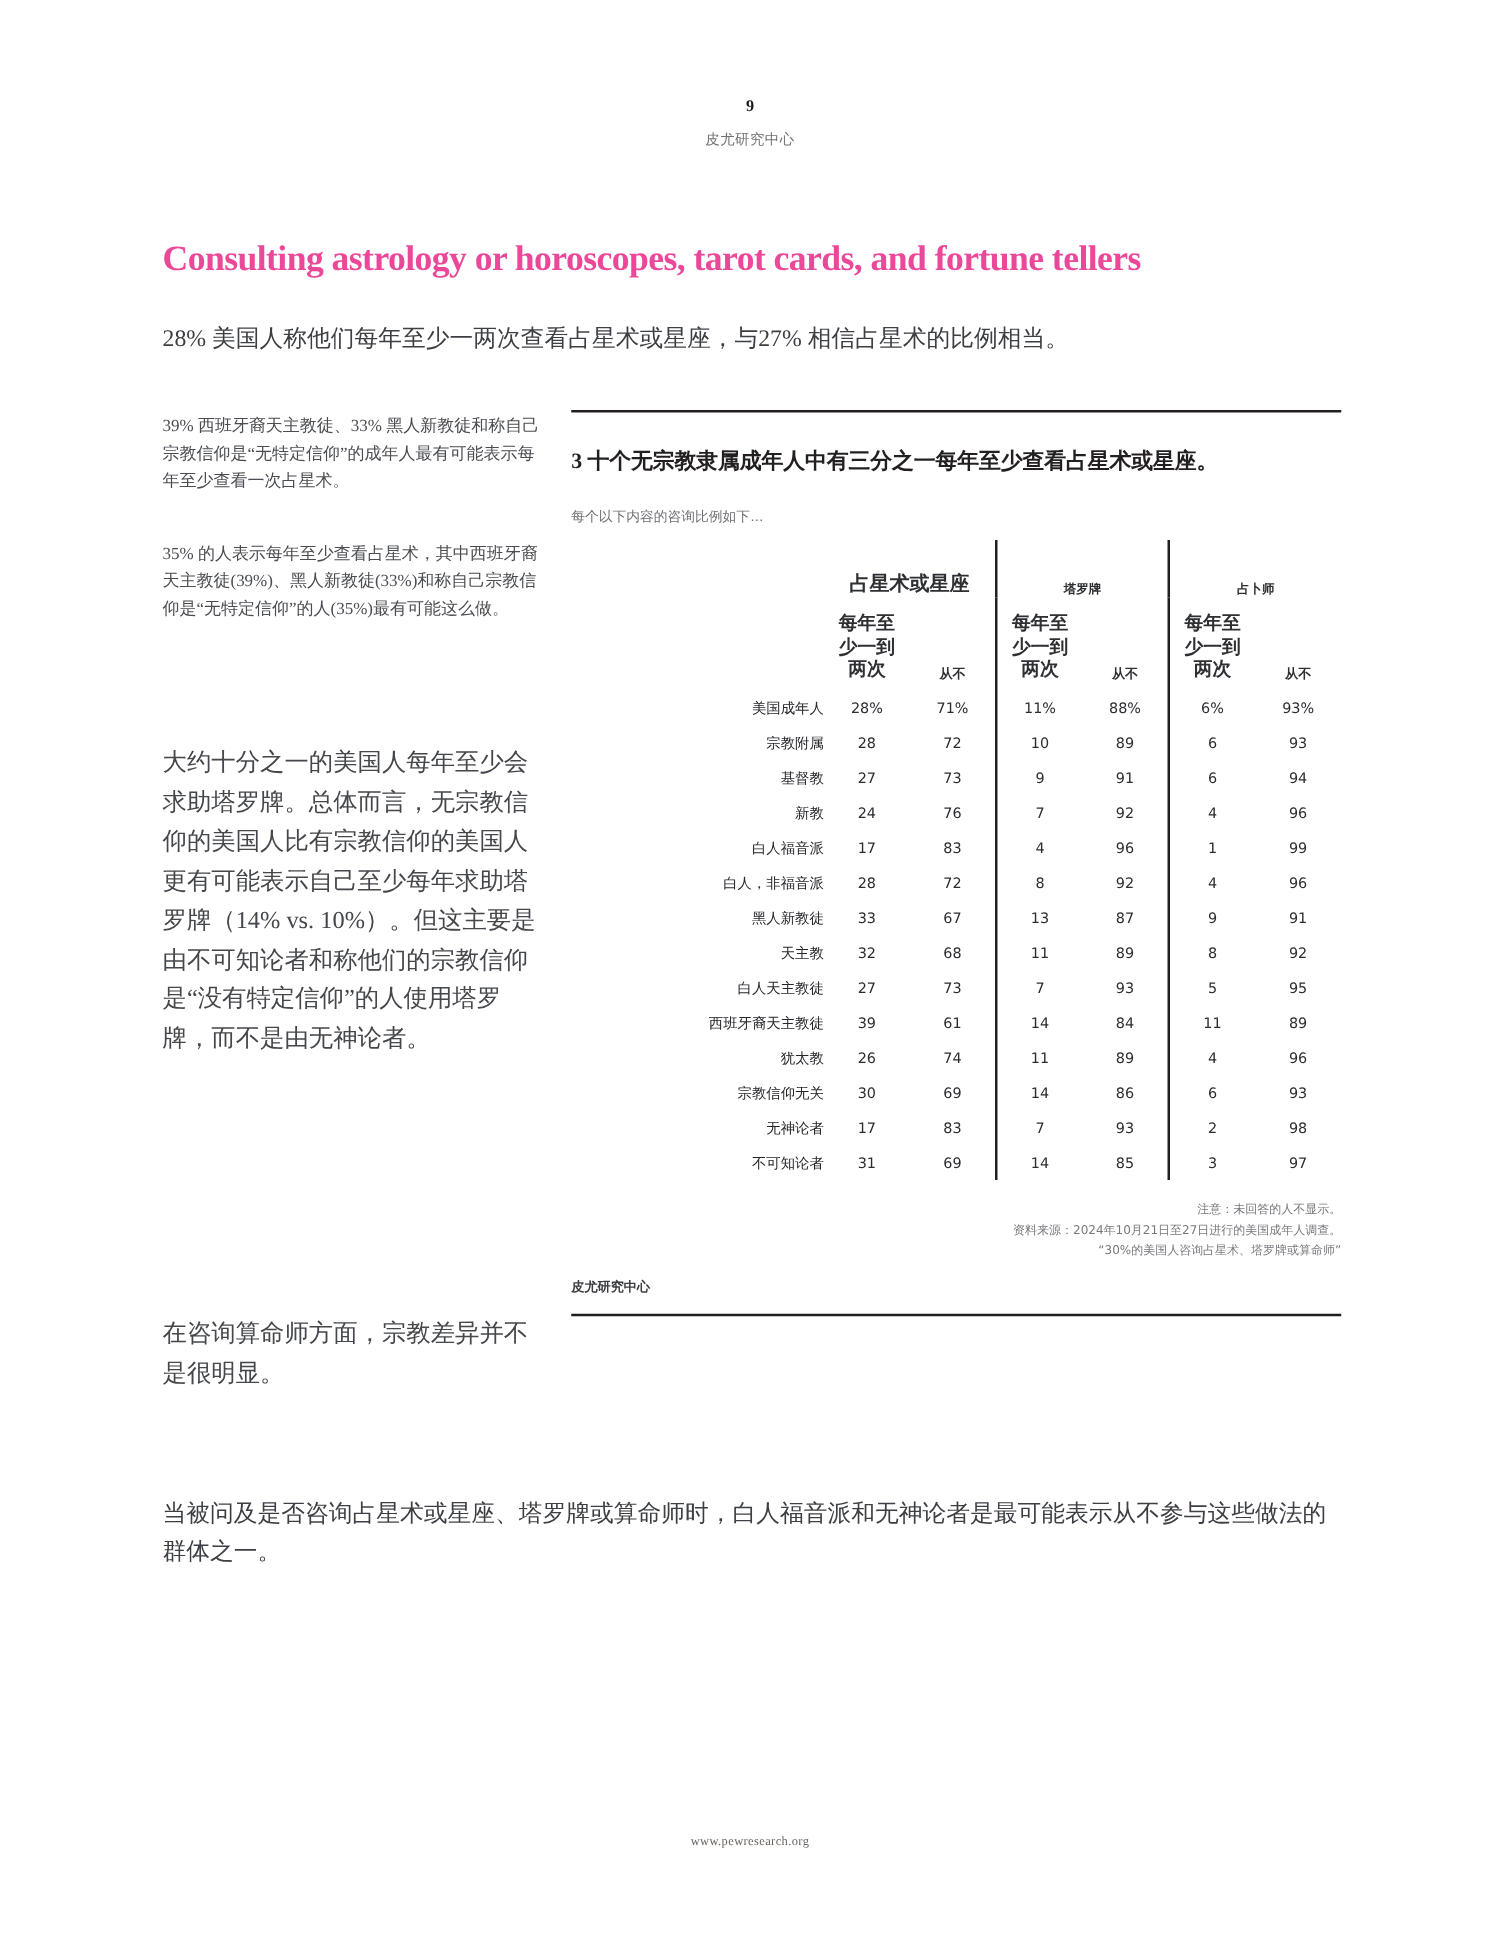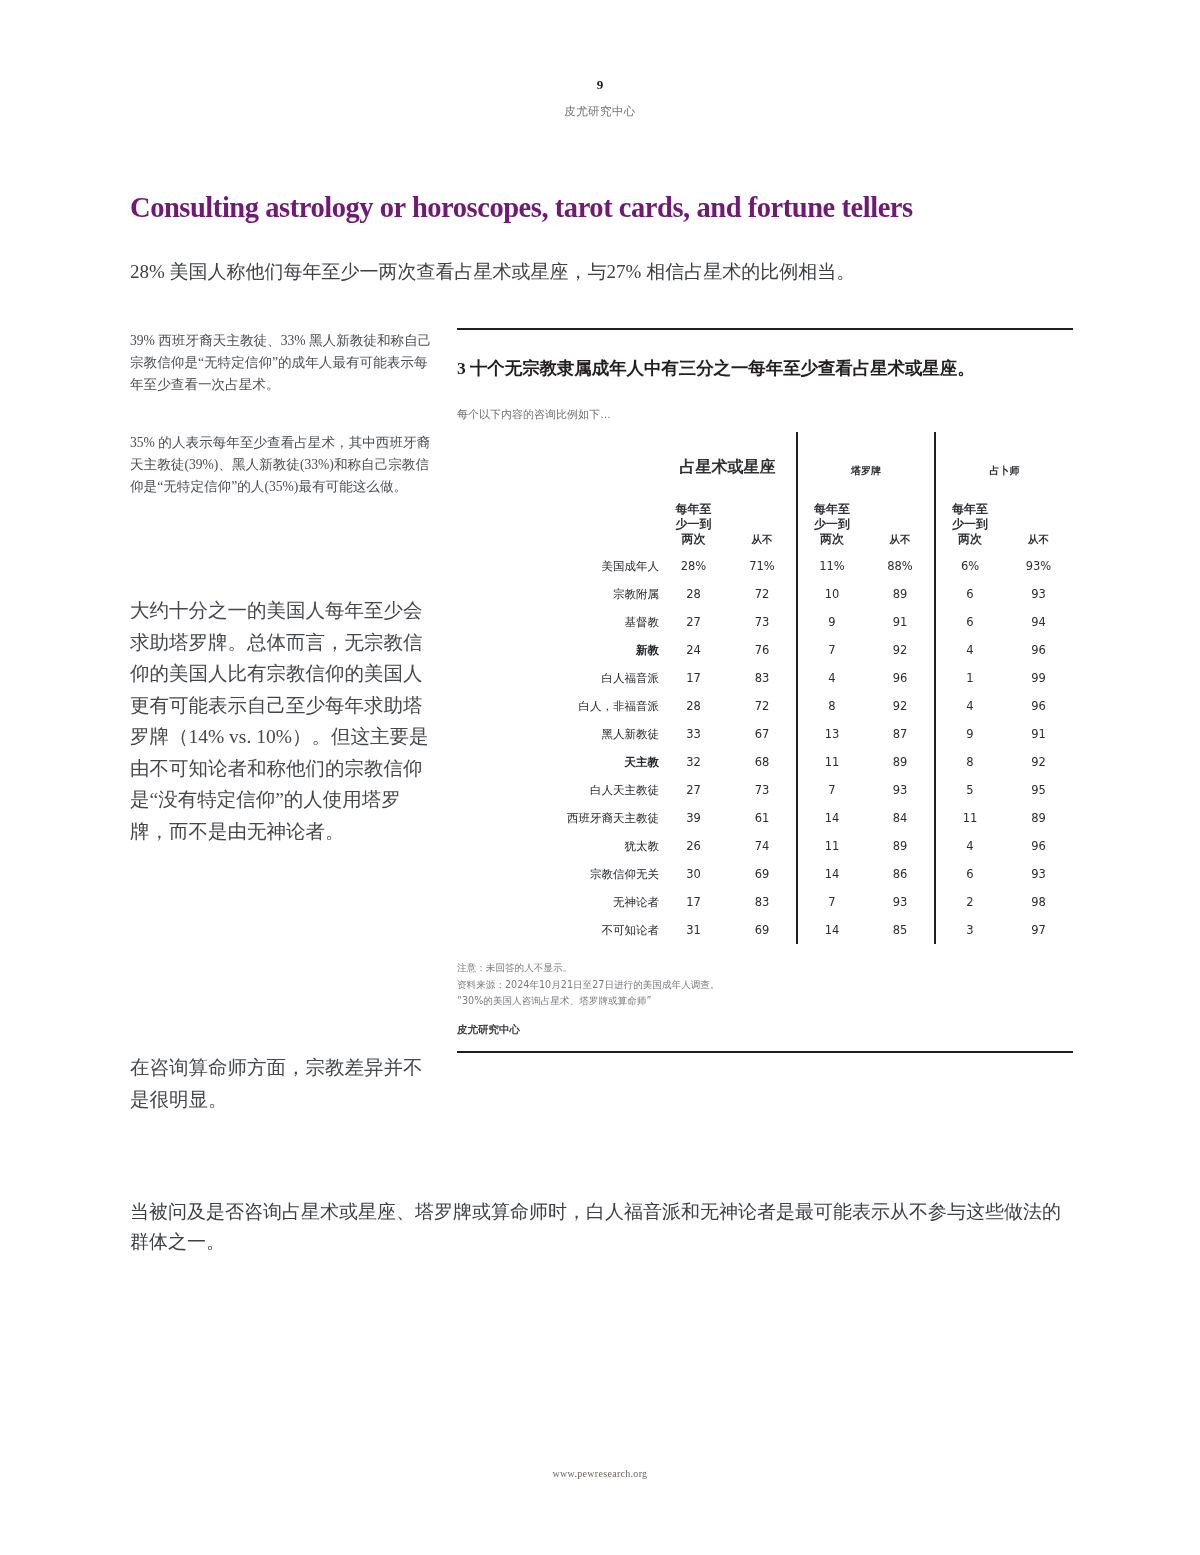--- a/index.html
+++ b/index.html
@@ -43,21 +43,21 @@
   
   .section-title {
     position: absolute;
     top: 172px;
     left: 130px;
     width: 940px;
     font-family: "Liberation Serif", "DejaVu Serif", serif;
     font-weight: 700;
     font-size: 28.5px;
     letter-spacing: -0.45px;
-    color: #701a75;
+    color: #ec4899;
     line-height: 1.2;
   }
 
   
   .lead-para {
     position: absolute;
     top: 238px;
     left: 130px;
     width: 950px;
     font-family: "Liberation Serif", "DejaVu Serif", serif;
@@ -151,21 +151,21 @@
 
   .sub-head {
     height: 74px;
     text-align: center;
     vertical-align: bottom;
     padding-bottom: 6px !important;
     font-family: "DejaVu Sans", "Liberation Sans", sans-serif;
     color: #2d2f33;
     line-height: 1.22;
   }
-  .sub-head.wide { font-size: 12px; }
+  .sub-head.wide { font-size: 15px; font-family: Liberation Mono, monospace; }
   .sub-head.narrow { font-size: 10.5px; }
 
   
   .sep-left { border-left: 2.2px solid #231f20; }
 
   tr.drow td {
     height: 28px;
     font-family: "DejaVu Sans", "Liberation Sans", sans-serif;
     font-size: 11.5px;
     color: #2b2d31;
@@ -174,30 +174,31 @@
   tr.drow td.lbl {
     text-align: right;
     font-size: 11.5px;
     color: #25272b;
     white-space: nowrap;
   }
   tr.drow td.val {
     text-align: center;
   }
   .ind-0 { padding-left: 0 !important; }
-  .ind-1 { padding-left: 14px !important; font-weight: bold; }
+  .ind-1 { padding-left: 14px !important; }
   .ind-2 { padding-left: 30px !important; }
 
   
   .fig-notes {
     margin-top: 16px;
     font-family: "DejaVu Sans", sans-serif;
     font-size: 9.6px;
     color: #77797d;
     line-height: 1.72;
+    text-align: right;
   }
   .fig-notes .line { white-space: pre-wrap; }
   .fig-brand {
     margin-top: 13px;
     font-family: "DejaVu Sans", sans-serif;
     font-size: 10.5px;
     font-weight: 700;
     color: #3b3d41;
   }
 

